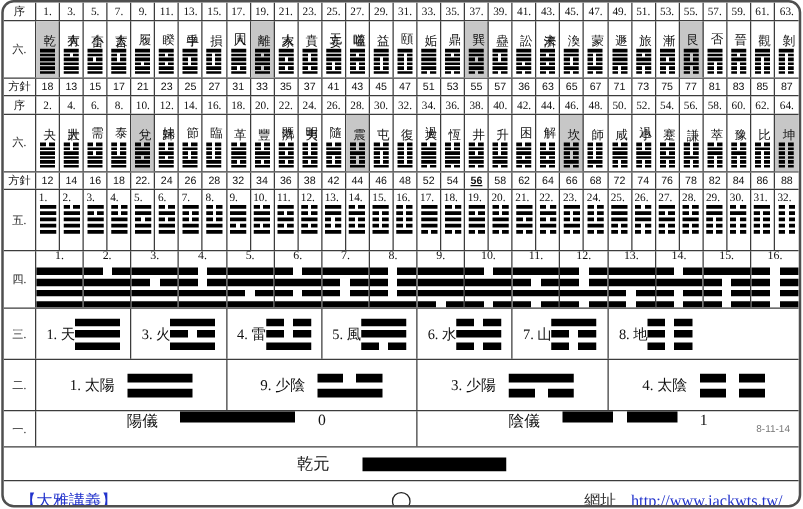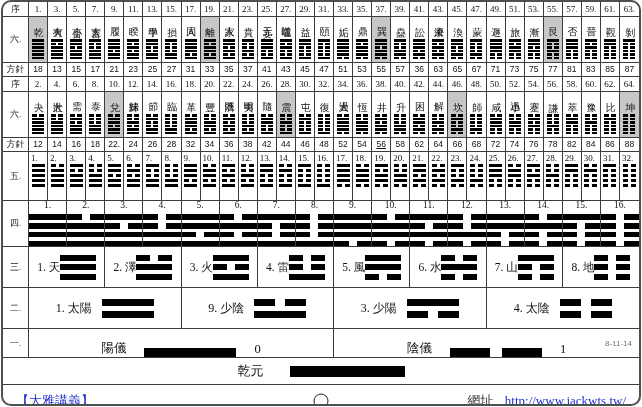--- a/index.html
+++ b/index.html
@@ -12,39 +12,39 @@
   .n4{grid-template-columns:26px repeat(4,1fr);}
   .n2{grid-template-columns:26px repeat(2,1fr);}
   .cells>*{border-right:1px solid #3c3c3c;box-sizing:border-box;min-width:0;overflow:hidden;}
   .cells>*:last-child{border-right:none;}
   .r-seq{height:14px;}  .r-hex{height:45px;}  .r-coord{height:13px;}
   .r-five{height:48px;} .r-four{height:45px;} .r-three{height:40px;}
   .r-two{height:40px;}  .r-one{height:28px;}
   .lab{font-size:9px;display:flex;align-items:center;justify-content:center;color:#222;line-height:1;}
   .num{font-size:9px;display:flex;align-items:center;justify-content:center;line-height:1;}
   .coord{font-size:8.5px;font-family:"Liberation Sans","DejaVu Sans",sans-serif;}
-  .emph{font-weight:normal;text-decoration:underline;}
+  .emph{font-weight:bold;text-decoration:underline;}
   .shaded{background:#c7c7c7;}
   .hex{display:flex;flex-direction:column;align-items:center;justify-content:space-between;padding:2px 0 3px;}
   .vname{font-size:10px;line-height:1.05;writing-mode:vertical-rl;text-orientation:upright;}
   .sym{display:flex;flex-direction:column;align-items:center;}
   .yao{background:#000;}
   .yao.yin{background:linear-gradient(90deg,#000 0 40%,transparent 40% 60%,#000 60% 100%);}
   .s6 .yao{width:12px;height:2.2px;} .s6{gap:1.3px;}
   .s5 .yao{width:13px;height:3px;}   .s5{gap:2px;}
   .s4 .yao{width:38px;height:5.5px;} .s4{gap:3.2px;}
   .s3 .yao{width:36px;height:6px;}   .s3{gap:3.5px;}
   .s2 .yao{width:52px;height:7px;}   .s2{gap:5px;}
   .fcell{display:flex;flex-direction:column;align-items:center;padding-top:1px;}
   .fnum{font-size:9px;align-self:flex-start;padding-left:2px;line-height:1.2;}
   .gcell{display:flex;flex-direction:column;align-items:center;justify-content:center;gap:4px;}
   .gnum{font-size:9.5px;line-height:1;}
   .tcell{display:flex;align-items:center;justify-content:center;font-size:11.5px;}
   .bcell{display:flex;align-items:center;justify-content:center;gap:10px;font-size:12px;}
-  .ocell{position:relative;display:flex;align-items:flex-end;justify-content:center;gap:18px;font-size:12.5px;}
+  .ocell{position:relative;display:flex;align-items:flex-start;justify-content:center;gap:18px;font-size:12.5px;}
   .bar1{width:92px;height:9px;background:#000;}
   .bar1.yin{background:linear-gradient(90deg,#000 0 44%,transparent 44% 56%,#000 56% 100%);}
   .date{position:absolute;right:7px;top:50%;transform:translateY(-50%);font-size:8px;color:#777;font-family:"Liberation Sans","DejaVu Sans",sans-serif;}
   .origin-row{height:26px;display:flex;align-items:center;justify-content:center;gap:26px;border-bottom:1px solid #3c3c3c;font-size:13px;}
   .origin-bar{width:115px;height:11px;background:#000;}
   .footer{height:31px;display:flex;align-items:center;padding:0 13px;position:relative;font-size:13px;}
   .f-left{color:#2233cc;}
   .f-left .inner{text-decoration:underline;}
   .circle{position:absolute;left:50%;top:50%;transform:translate(-50%,-50%);width:13px;height:13px;border:1.6px solid #222;border-radius:50%;}
   .f-right{margin-left:auto;color:#333;display:flex;align-items:center;gap:5px;}
@@ -1379,28 +1379,20 @@
         <div class="lab">三.</div>
         <div class="tcell">
           <span>1. 天</span>
           <div class="sym s3">
             <div class="yao"></div>
             <div class="yao"></div>
             <div class="yao"></div>
           </div>
         </div>
         <div class="tcell">
-          <span>2. 澤</span>
-          <div class="sym s3">
-            <div class="yao yin"></div>
-            <div class="yao"></div>
-            <div class="yao"></div>
-          </div>
-        </div>
-        <div class="tcell">
           <span>3. 火</span>
           <div class="sym s3">
             <div class="yao"></div>
             <div class="yao yin"></div>
             <div class="yao"></div>
           </div>
         </div>
         <div class="tcell">
           <span>4. 雷</span>
           <div class="sym s3">

